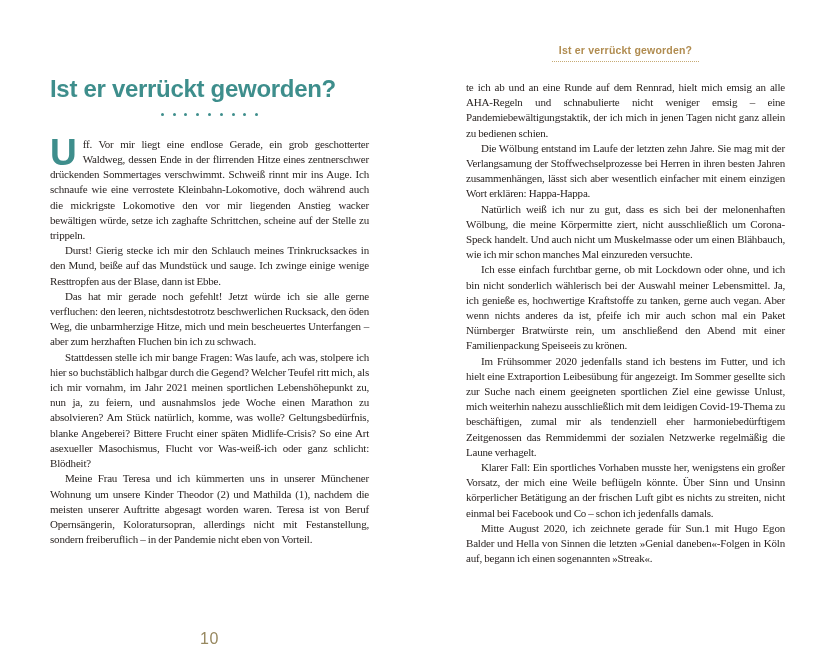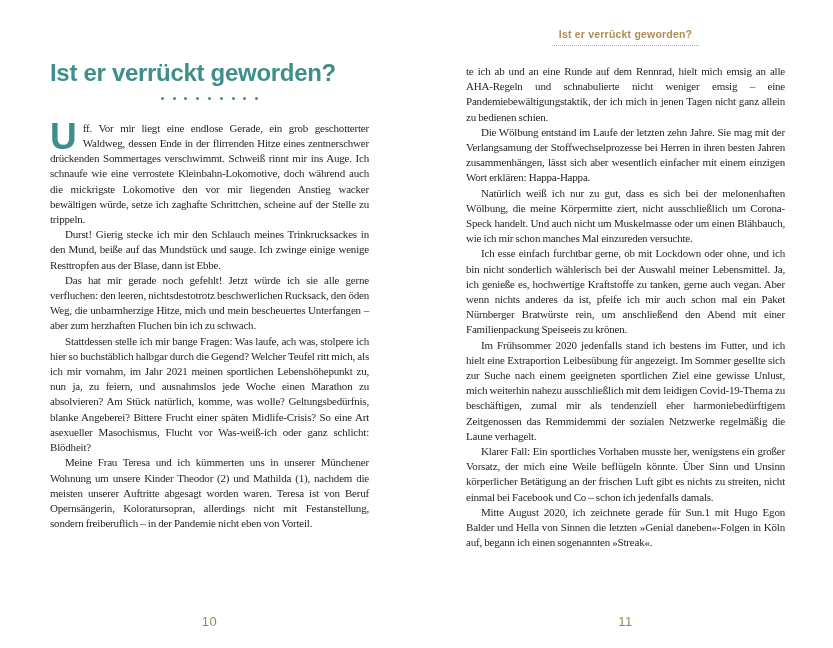--- a/index.html
+++ b/index.html
@@ -1,20 +1,20 @@
 <!DOCTYPE html>
 <html lang="de"><head>
 <meta charset="utf-8">
 <style>
   html,body{margin:0;padding:0;background:#ffffff;}
   .spread{
     position:relative;width:833px;height:648px;background:#ffffff;overflow:hidden;
     font-family:"Liberation Serif", serif;color:#2b2523;
   }
-  .page{position:absolute;top:0;height:516px;}
+  .page{position:absolute;top:16px;height:516px;}
   .page-left{left:0;width:416px;}
   .page-right{left:417px;width:416px;}
 
   .col{position:absolute;width:319px;}
   .col-left{left:50px;top:60px;}
   .col-right{left:49px;top:24px;}
 
   .chapter-title{
     margin:0;font-family:"Liberation Sans", sans-serif;font-weight:700;
     font-size:24px;line-height:26px;letter-spacing:-0.3px;color:#3e8e8c;
@@ -43,21 +43,21 @@
   .body-text p.indent{text-indent:15px;}
 
   .dropcap{
     float:left;font-family:"Liberation Sans", sans-serif;font-weight:700;
     color:#3e8e8c;font-size:37px;line-height:27px;padding:2px 6px 0 0;
     letter-spacing:0;
   }
 
   .pagenum{
     position:absolute;top:614px;width:319px;text-align:center;
-    font-family:"Liberation Sans", sans-serif;font-size:13px;letter-spacing:0.6px;
+    font-family:"Liberation Sans", sans-serif;font-size:16px;letter-spacing:0.6px;
     color:#97885f;
   }
   .pagenum-left{left:50px;}
   .pagenum-right{left:49px;}
 </style>
 </head>
 <body>
 
 <div class="spread">
 
@@ -94,16 +94,15 @@
       <div class="body-text body-right">
         <p>te ich ab und an eine Runde auf dem Rennrad, hielt mich emsig an alle AHA-Regeln und schnabulierte nicht weniger emsig – eine Pandemiebewältigungstaktik, der ich mich in jenen Tagen nicht ganz allein zu bedienen schien.</p>
         <p class="indent">Die Wölbung entstand im Laufe der letzten zehn Jahre. Sie mag mit der Verlangsamung der Stoffwechselprozesse bei Herren in ihren besten Jahren zusammenhängen, lässt sich aber wesentlich einfacher mit einem einzigen Wort erklären: Happa-Happa.</p>
         <p class="indent">Natürlich weiß ich nur zu gut, dass es sich bei der melonenhaften Wölbung, die meine Körpermitte ziert, nicht ausschließlich um Corona-Speck handelt. Und auch nicht um Muskelmasse oder um einen Blähbauch, wie ich mir schon manches Mal einzureden versuchte.</p>
         <p class="indent">Ich esse einfach furchtbar gerne, ob mit Lockdown oder ohne, und ich bin nicht sonderlich wählerisch bei der Auswahl meiner Lebensmittel. Ja, ich genieße es, hochwertige Kraftstoffe zu tanken, gerne auch vegan. Aber wenn nichts anderes da ist, pfeife ich mir auch schon mal ein Paket Nürnberger Bratwürste rein, um anschließend den Abend mit einer Familienpackung Speiseeis zu krönen.</p>
         <p class="indent">Im Frühsommer 2020 jedenfalls stand ich bestens im Futter, und ich hielt eine Extraportion Leibesübung für angezeigt. Im Sommer gesellte sich zur Suche nach einem geeigneten sportlichen Ziel eine gewisse Unlust, mich weiterhin nahezu ausschließlich mit dem leidigen Covid-19-Thema zu beschäftigen, zumal mir als tendenziell eher harmoniebedürftigem Zeitgenossen das Remmidemmi der sozialen Netzwerke regelmäßig die Laune verhagelt.</p>
         <p class="indent">Klarer Fall: Ein sportliches Vorhaben musste her, wenigstens ein großer Vorsatz, der mich eine Weile beflügeln könnte. Über Sinn und Unsinn körperlicher Betätigung an der frischen Luft gibt es nichts zu streiten, nicht einmal bei Facebook und Co – schon ich jedenfalls damals.</p>
         <p class="indent">Mitte August 2020, ich zeichnete gerade für Sun.1 mit Hugo Egon Balder und Hella von Sinnen die letzten »Genial daneben«-Folgen in Köln auf, begann ich einen sogenannten »Streak«.</p>
       </div>
     </div>
-    <div class="pagenum pagenum-right">11</div>
   </section>
 
 </div>
 
 </body></html>

